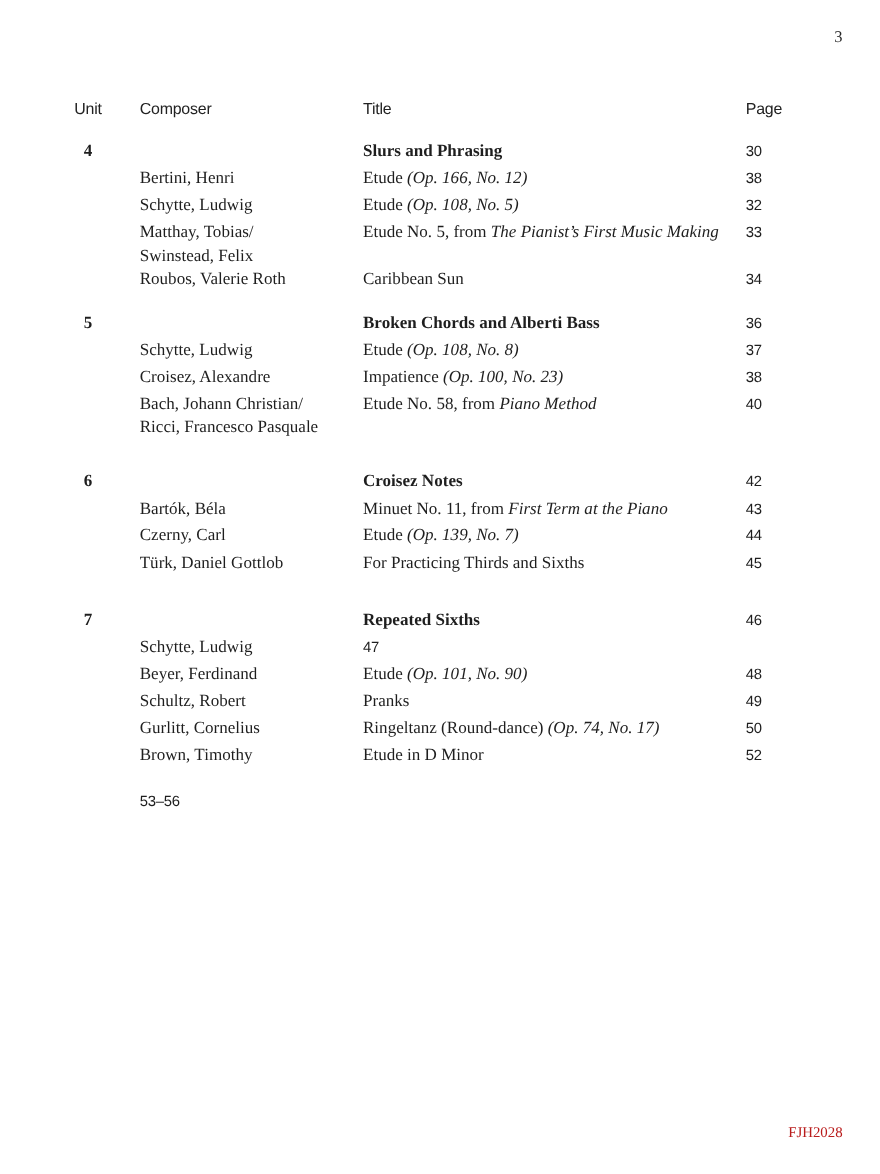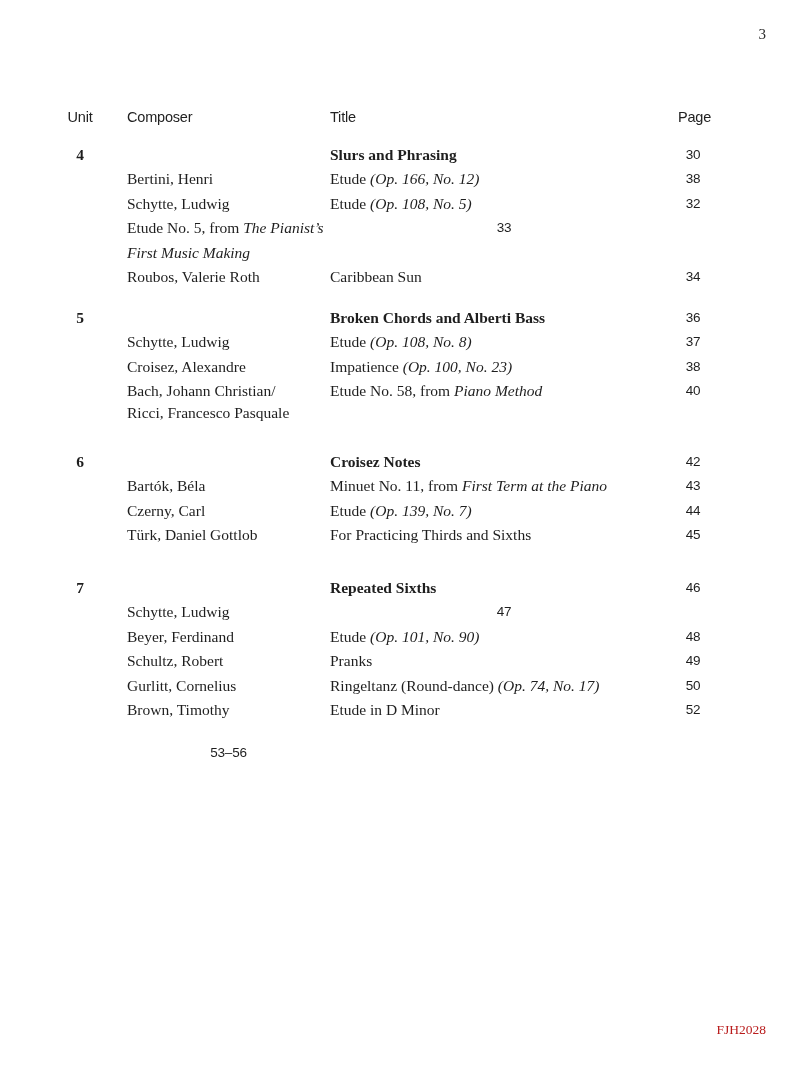--- a/index.html
+++ b/index.html
@@ -20,32 +20,32 @@
     font-size: 15px;
     color: #2a2a2a;
   }
   .catalog {
     position: absolute;
     top: 1022px;
     right: 34px;
     font-size: 13.5px;
     color: #b91c1c;
   }
-  .toc { position: absolute; top: 105px; left: 0; width: 730px; }
+  .toc { position: absolute; top: 88px; left: 0; width: 730px; }
   .row {
     display: grid;
     grid-template-columns: 72px 203px 348px 30px;
     margin-left: 55px;
     line-height: 24.5px;
   }
   .cu { text-align: center; padding-right: 22px; }
   .cc { }
   .ct { }
   .cp {
-    text-align: center;
+    text-align: left;
     font-family: "Liberation Sans", sans-serif;
     font-size: 13.5px;
     letter-spacing: -0.2px;
     white-space: nowrap;
   }
   .hdr {
     font-family: "Liberation Sans", sans-serif;
     font-size: 14.5px;
     letter-spacing: -0.2px;
     color: #222;
@@ -92,20 +92,24 @@
         <span class="cp">38</span>
       </div>
       <div class="row">
         <span class="cu"></span>
         <span class="cc">Schytte, Ludwig</span>
         <span class="ct"><span>Etude </span><span class="it">(Op. 108, No. 5)</span></span>
         <span class="cp">32</span>
       </div>
       <div class="row">
         <span class="cu"></span>
+        <span class="cc">
+          <span class="l1">Matthay, Tobias/</span>
+          <span class="l2">Swinstead, Felix</span>
+        </span>
         <span class="ct"><span>Etude No. 5, from </span><span class="it">The Pianist’s First Music Making</span></span>
         <span class="cp">33</span>
       </div>
       <div class="row">
         <span class="cu"></span>
         <span class="cc">Roubos, Valerie Roth</span>
         <span class="ct"><span>Caribbean Sun</span><span class="it"></span></span>
         <span class="cp">34</span>
       </div>
     </section>

